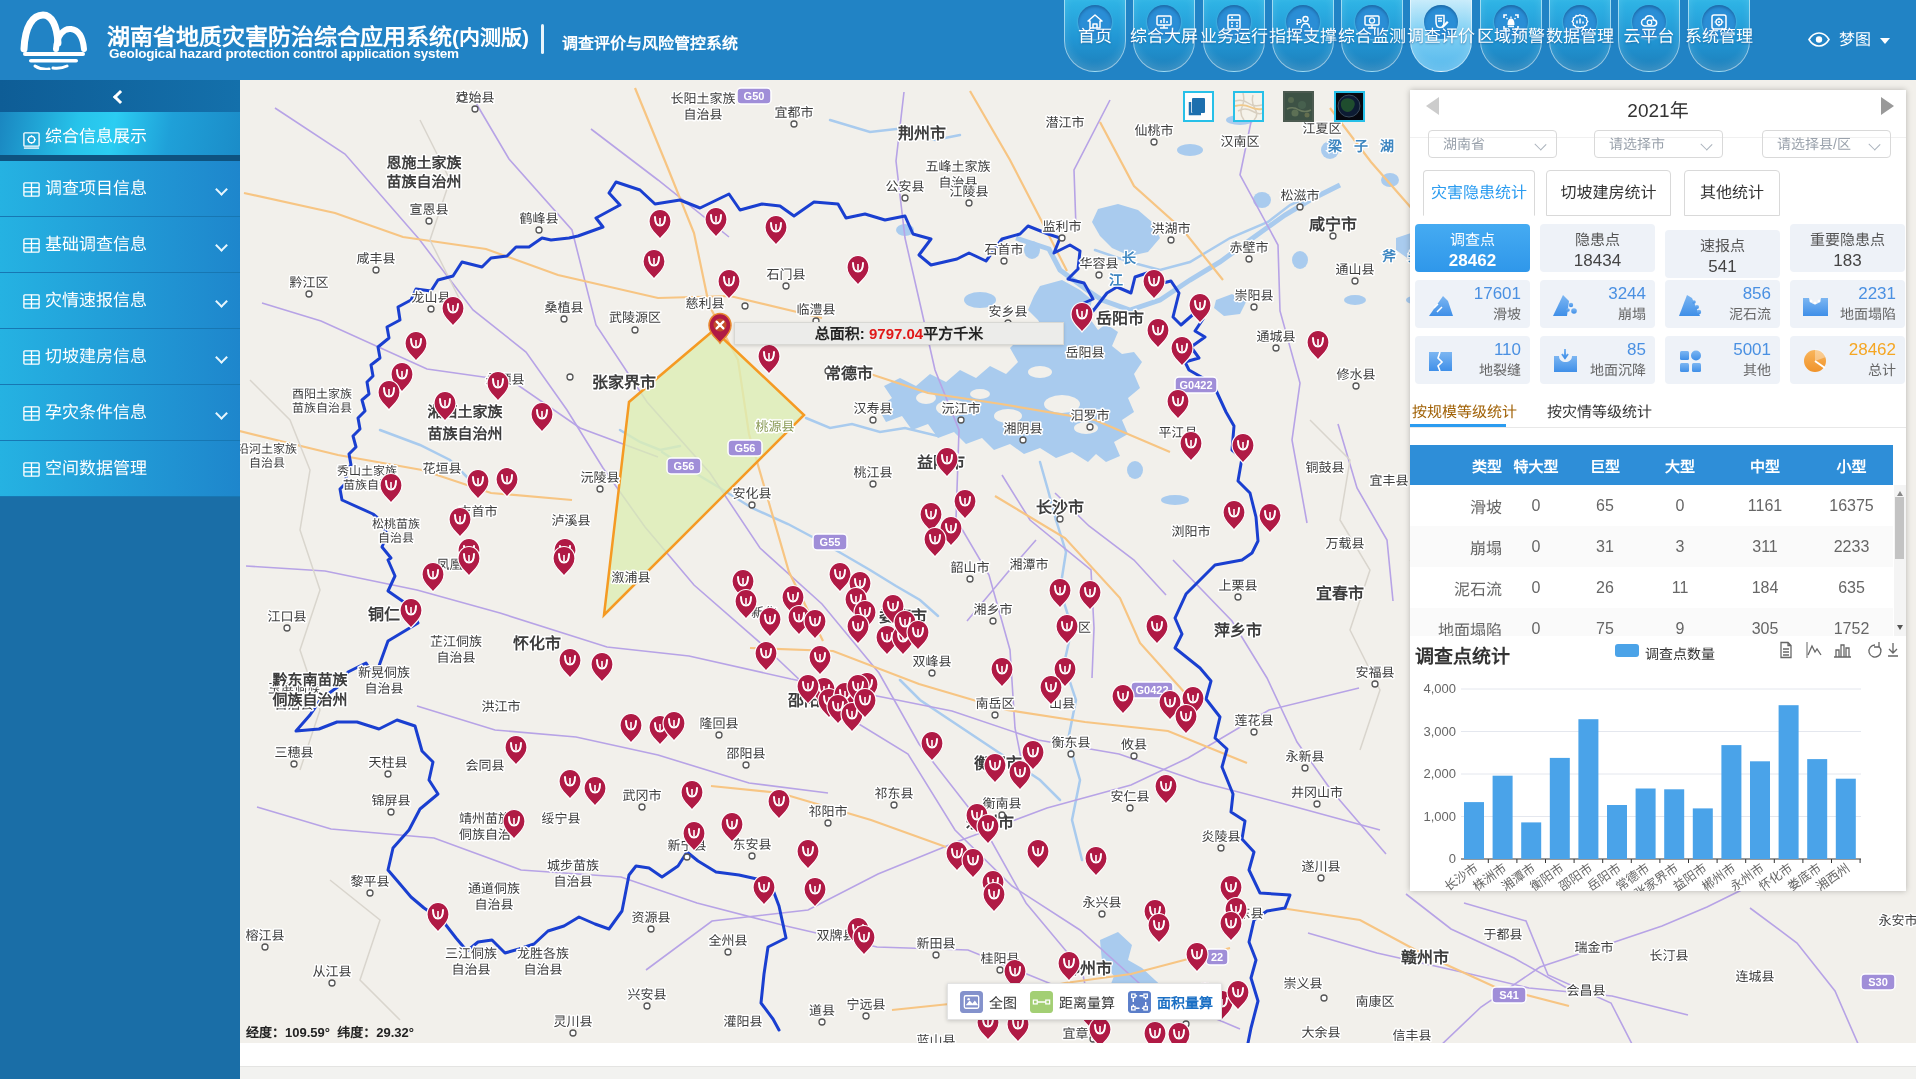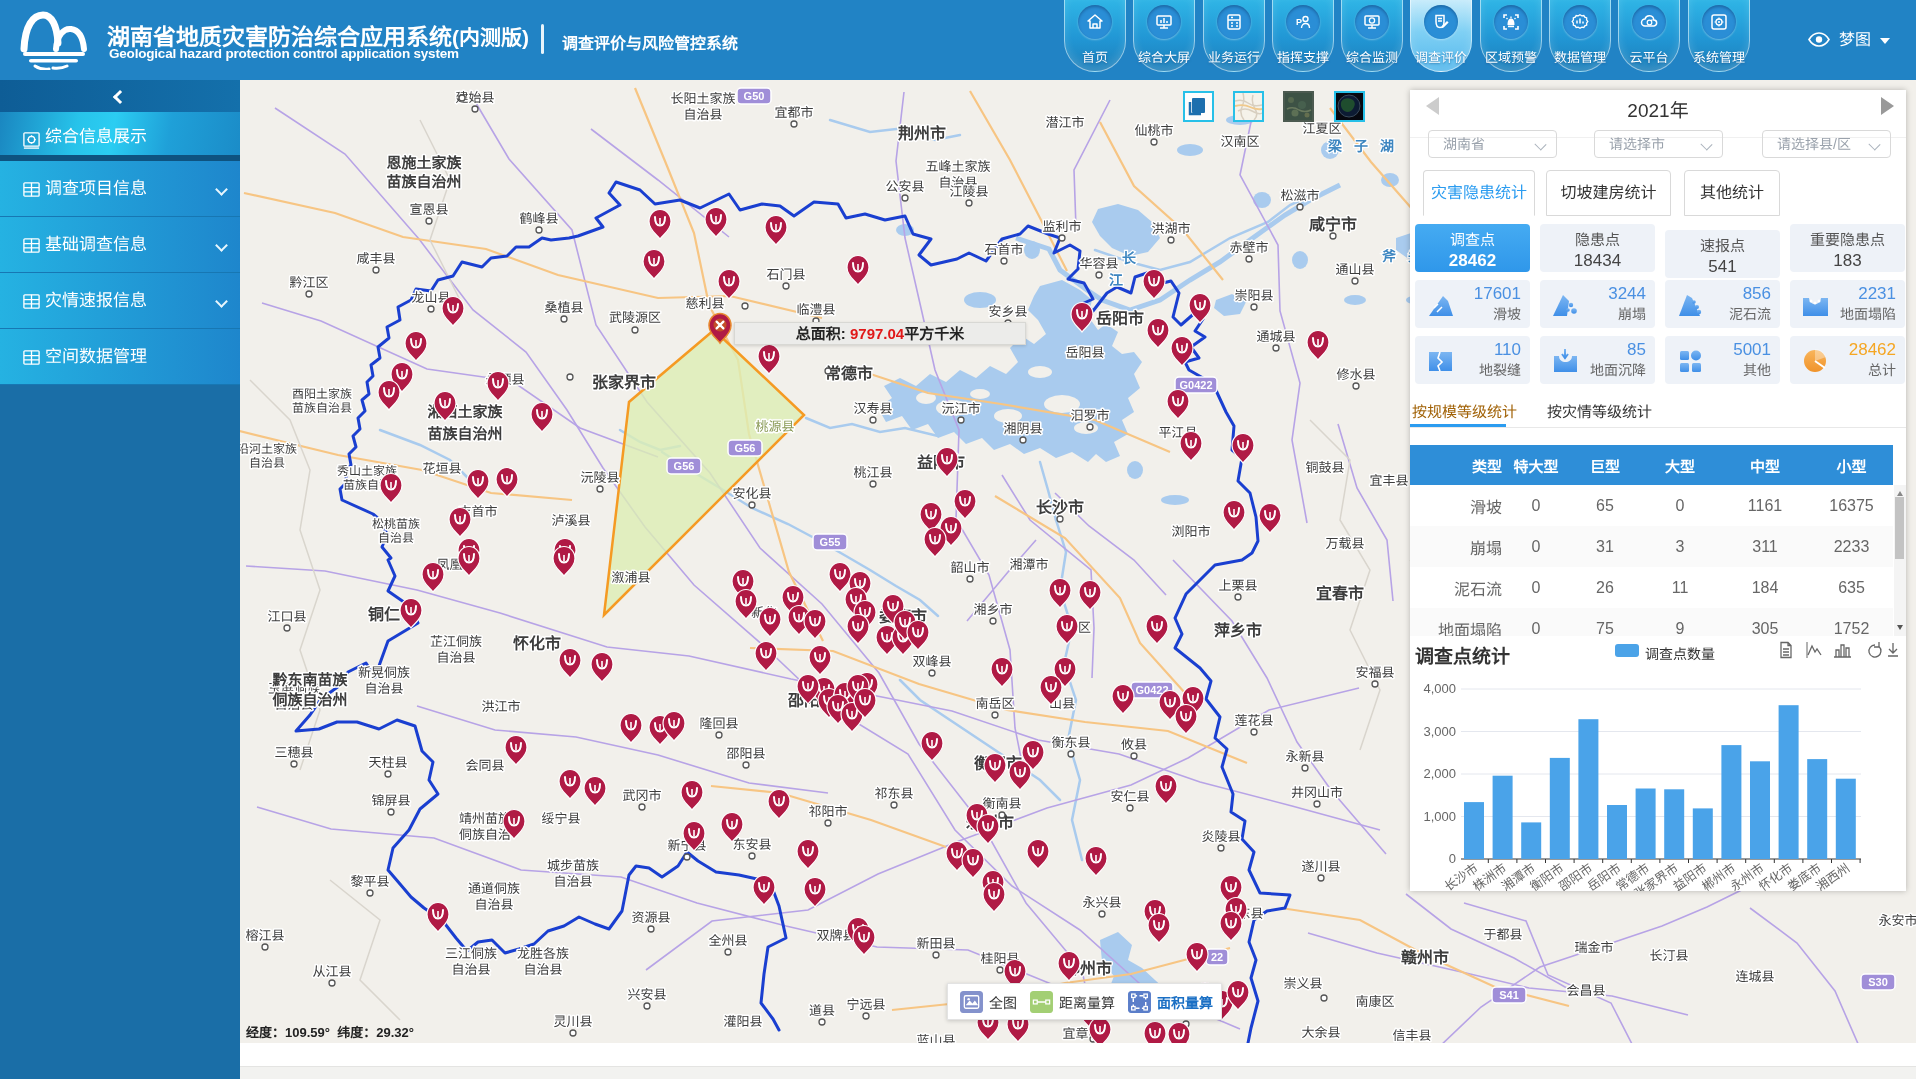--- a/index.html
+++ b/index.html
@@ -10,40 +10,40 @@
 #hd{position:absolute;left:0;top:0;width:1916px;height:80px;background:#2183c5;z-index:30}
 #logo{position:absolute;left:19px;top:8px;width:72px;height:62px}
 #t1{position:absolute;left:107px;top:18px;color:#fff;font-size:23px;font-weight:bold;white-space:nowrap}
 #t1 small{font-size:21px;font-weight:bold}
 #t2{position:absolute;left:109px;top:46px;color:#fff;font-size:13.5px;font-weight:bold;white-space:nowrap;letter-spacing:-0.2px}
 #vbar{position:absolute;left:541px;top:24px;width:3px;height:30px;background:#e8f4fb;border-radius:2px}
 #t3{position:absolute;left:562px;top:30px;color:#fff;font-size:16px;font-weight:bold}
 .nav{position:absolute;top:0;width:62px;height:72px;border-radius:0 0 31px 31px;background:linear-gradient(180deg,#2fb5e6 0%,#2196d4 55%,#1d7fba 100%);border:1px solid rgba(255,255,255,.55);border-top:none;box-shadow:inset 0 -4px 8px rgba(255,255,255,.15)}
 .nav.on{background:linear-gradient(180deg,#c8ecfb 0%,#7fd0f4 45%,#56b8ec 100%)}
 .nav .cir{position:absolute;left:50%;top:5px;transform:translateX(-50%);width:34px;height:34px;border-radius:50%;background:#2a8ed6;box-shadow:inset 0 2px 3px rgba(10,60,110,.45),0 1px 2px rgba(255,255,255,.35)}
-.nav .lbl{position:absolute;left:50%;bottom:5px;transform:translateX(-50%);color:#fff;font-size:13px;white-space:nowrap;text-shadow:0 1px 2px rgba(20,80,140,.6)}
+.nav .lbl{position:absolute;left:50%;bottom:24px;transform:translateX(-50%);color:#fff;font-size:17px;white-space:nowrap;text-shadow:0 1px 2px rgba(20,80,140,.6)}
 .nav svg{position:absolute;left:7px;top:7px;width:20px;height:20px}
 #user{position:absolute;right:26px;top:26px;color:#fff;font-size:16px;font-weight:normal}
 
 #sb{position:absolute;left:0;top:80px;width:240px;bottom:0;background:#1a6ea7;z-index:20}
 #collapse{height:32px;background:linear-gradient(90deg,#0e5d96,#1470ab);color:#fff;text-align:center;line-height:30px;font-size:20px;font-weight:bold}
 .mi{position:relative;height:56px;background:linear-gradient(90deg,#25b2e2,#1e86cc);border-bottom:1px solid #1777b3;color:#fff;font-size:17px;line-height:56px;padding-left:45px}
 .mi svg{position:absolute;left:22px;top:19px;width:19px;height:19px}
 .mi .arr{position:absolute;right:14px;top:24px;width:9px;height:9px;border-right:2px solid #e8f6fd;border-bottom:2px solid #e8f6fd;transform:rotate(45deg)}
 .mi.sel{height:49px;line-height:49px;background:linear-gradient(100deg,#1a86c0 0%,#27c3ea 32%,#2bcdf2 47%,#1fa0d8 70%,#1b8cc8 100%);border-bottom:6px solid #0e5380}
 
 #map{position:absolute;left:240px;top:80px;width:1676px;height:963px;background:#f2f0eb;z-index:1;overflow:hidden}
 #coords{position:absolute;left:6px;bottom:2px;font-size:13px;font-weight:bold;color:#222;z-index:5}
 
 .lsw{position:absolute;z-index:6;width:31px;height:31px;border:2px solid #27c0e8;background:#fdfdfd}
 
 #mtool{position:absolute;left:707px;top:903px;width:275px;height:37px;background:#fff;border:1px solid #e3e3e3;box-shadow:0 1px 4px rgba(0,0,0,.18);z-index:6;display:flex;align-items:center;font-size:14px;color:#333;white-space:nowrap}
 #mtool .ic{width:23px;height:22px;border-radius:3px;margin-right:6px;flex:none}
 
-#tip{position:absolute;left:494px;top:242px;width:292px;height:23px;background:#ececea;border:1px solid #d8d8d4;box-shadow:0 1px 3px rgba(0,0,0,.15);z-index:6;font-size:15px;font-weight:bold;color:#222;text-align:center;line-height:21px}
+#tip{position:absolute;left:494px;top:242px;width:330px;height:23px;background:#ececea;border:1px solid #d8d8d4;box-shadow:0 1px 3px rgba(0,0,0,.15);z-index:6;font-size:15px;font-weight:bold;color:#222;text-align:center;line-height:21px}
 #tip b{color:#e01818}
 
 #rp{position:absolute;left:1410px;top:90px;width:496px;height:801px;background:#fff;z-index:10;box-shadow:0 0 6px rgba(0,0,0,.25);font-size:14px;overflow:hidden}
 #yr{position:relative;height:48px;border-bottom:1px solid #f0f0f0}
 #yr .y{position:absolute;left:0;right:0;top:5px;text-align:center;font-size:19px;color:#333}
 #yr .la{position:absolute;left:16px;top:7px;width:0;height:0;border:9px solid transparent;border-right:13px solid #ccc;border-left:none}
 #yr .ra{position:absolute;right:12px;top:7px;width:0;height:0;border:9px solid transparent;border-left:13px solid #999;border-right:none}
 .sel3{position:absolute;width:129px;height:28px;border:1px solid #d9d9d9;border-radius:4px;color:#9aa2ac;font-size:14px;line-height:26px;padding-left:14px}
 .sel3:after{content:"";position:absolute;right:11px;top:9px;width:8px;height:8px;border-right:1.6px solid #aab2bc;border-bottom:1.6px solid #aab2bc;transform:rotate(45deg) scaleY(.9)}
 .tab{position:absolute;top:80px;height:46px;border:1px solid #d9d9d9;border-radius:4px 4px 0 0;background:#fff;font-size:16px;color:#333;text-align:center;line-height:44px}
@@ -778,20 +778,28 @@
           <rect x="2" y="3" width="16" height="14" rx="1"></rect>
           <path d="M10 3v14M2 8h16M2 12.5h16"></path>
         </svg>基础调查信息<span class="arr"></span></div>
   <div class="mi"><svg viewBox="0 0 20 20" fill="none" stroke="#fff" stroke-width="1.4">
           <rect x="2" y="3" width="16" height="14" rx="1"></rect>
           <path d="M10 3v14M2 8h16M2 12.5h16"></path>
         </svg>灾情速报信息<span class="arr"></span></div>
   <div class="mi"><svg viewBox="0 0 20 20" fill="none" stroke="#fff" stroke-width="1.4">
           <rect x="2" y="3" width="16" height="14" rx="1"></rect>
           <path d="M10 3v14M2 8h16M2 12.5h16"></path>
+        </svg>切坡建房信息<span class="arr"></span></div>
+  <div class="mi"><svg viewBox="0 0 20 20" fill="none" stroke="#fff" stroke-width="1.4">
+          <rect x="2" y="3" width="16" height="14" rx="1"></rect>
+          <path d="M10 3v14M2 8h16M2 12.5h16"></path>
+        </svg>孕灾条件信息<span class="arr"></span></div>
+  <div class="mi"><svg viewBox="0 0 20 20" fill="none" stroke="#fff" stroke-width="1.4">
+          <rect x="2" y="3" width="16" height="14" rx="1"></rect>
+          <path d="M10 3v14M2 8h16M2 12.5h16"></path>
         </svg>空间数据管理</div>
 </div>
 
 <div class="foot" style="top:1043px;width:1676px;height:23px"></div>
 <div class="foot" style="top:1066px;width:1676px;height:13px;background:#f2f2f0;border-top:1px solid #e4e4e2"></div>
 
 <div id="rp">
 <div id="yr">
         <div class="la"></div>
         <div class="y">2021年</div>

